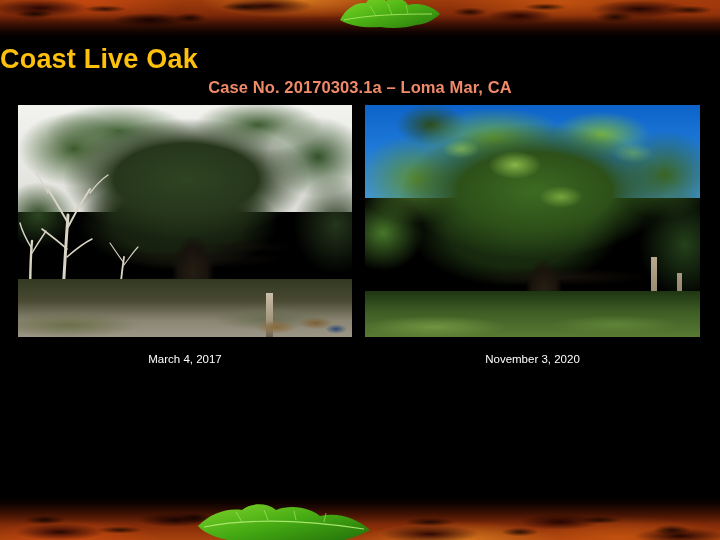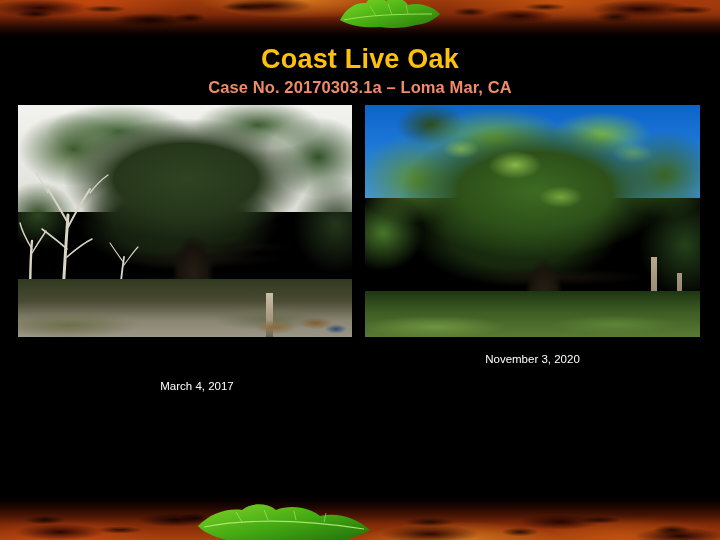--- a/index.html
+++ b/index.html
@@ -77,21 +77,21 @@
   }
 
   
   .green-leaf { position:absolute; }
   #top-green-leaf  { left:336px; top:-6px;  width:112px; height:36px; }
   #bottom-green-leaf { left:196px; bottom:-4px; width:176px; height:42px; }
   .green-leaf svg { width:100%; height:100%; display:block; }
 
   
   #title {
-    position:absolute; left:0; top:44px; width:720px; text-align:center;
+    position:absolute; left:0; top:44px; width:720px; 
     font-size:27px; font-weight:bold; letter-spacing:.2px;
     color:#FDC10D;
   }
   #subtitle {
     position:absolute; left:0; top:78px; width:720px; text-align:center;
     font-size:16.5px; font-weight:bold; letter-spacing:.1px;
     color:#F08A68;
   }
 
   
@@ -206,21 +206,21 @@
   #photo-right .snag2 {
     position:absolute; left:312px; top:168px; width:5px; height:58px;
     background:linear-gradient(to bottom,#a89981,#7e715a 70%,#52483a);
   }
 
   
   .caption {
     position:absolute; top:353px; font-size:11.5px; color:#ffffff;
     text-align:center; white-space:nowrap;
   }
-  #caption-left  { left:30px;  width:334px;margin-top:27px; }
+  #caption-left  { left:18px;  width:334px; }
   #caption-right { left:365px; width:335px; }
 </style>
 </head>
 <body>
 
 <div id="slide">
 
   <div id="top-border" class="leaf-border">
     <div class="leaf-base"></div>
     <div class="leaf-veins"></div>

